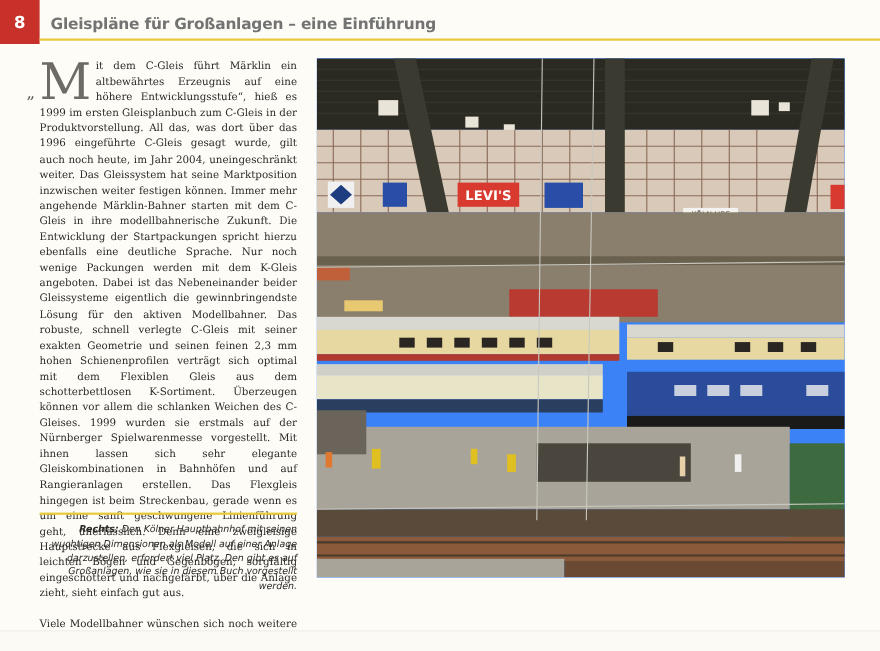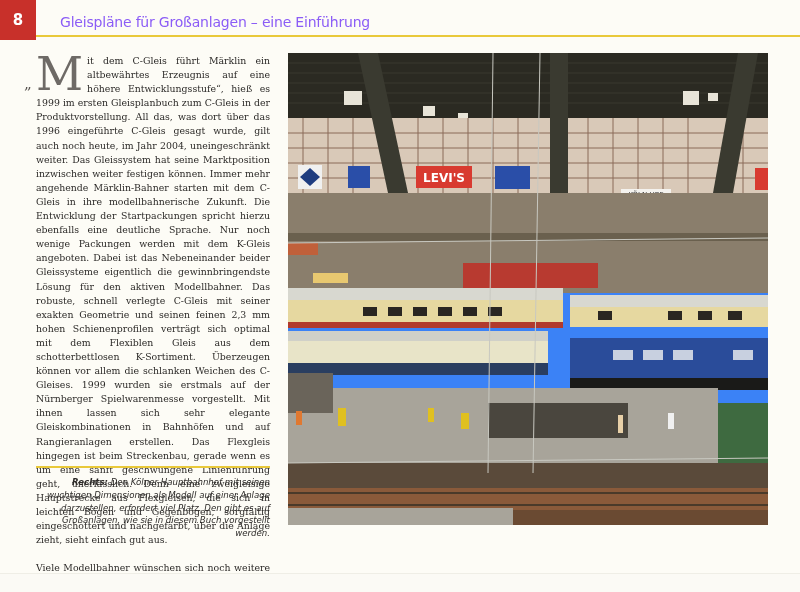--- a/index.html
+++ b/index.html
@@ -1,18 +1,18 @@
 <!DOCTYPE html>
 <html><head>
 <meta charset="utf-8">
 <style>
   html, body { margin:0; padding:0; }
   body { width:800px; height:592px; background:#fdfcf6; position:relative; overflow:hidden; font-family:"DejaVu Serif", serif; }
   .pagenum { position:absolute; left:0; top:0; width:36px; height:40px; background:#c8302a; color:#fff; font-family:"DejaVu Sans", sans-serif; font-weight:bold; font-size:15px; display:flex; align-items:center; justify-content:center; }
-  .title { position:absolute; left:60px; top:14px; font-family:"DejaVu Sans", sans-serif; font-weight:normal; font-size:14px; color:#8b5cf6; letter-spacing:-0.2px; }
+  .title { position:absolute; left:46px; top:14px; font-family:"DejaVu Sans", sans-serif; font-weight:bold; font-size:14px; color:#737373; letter-spacing:-0.2px; }
   .rule-top { position:absolute; left:36px; top:35px; width:764px; height:2px; background:#e9c93a; }
   .body-text { position:absolute; left:36px; top:54px; width:234px; font-size:9.4px; line-height:14.1px; color:#2c2a28; text-align:justify; hyphens:manual; }
   .body-text p { margin:0; }
   .body-text p + p { margin-top:14px; }
   .dropcap { float:left; font-size:46px; line-height:36px; color:#6e6a66; margin:2px 4px 0 0; font-family:"DejaVu Serif", serif; }
   .quote { position:absolute; left:24px; top:75px; font-size:15px; color:#5a5652; }
   .rule-cap { position:absolute; left:36px; top:466px; width:234px; height:2px; background:#e9c93a; }
   .caption { position:absolute; left:36px; top:476px; width:234px; font-family:"DejaVu Sans", sans-serif; font-style:italic; font-size:8.6px; line-height:12.8px; color:#2c2a28; text-align:right; }
   .caption b { font-weight:bold; }
   .photo { position:absolute; left:288px; top:53px; width:480px; height:472px; overflow:hidden; background:#3b82f6; }

